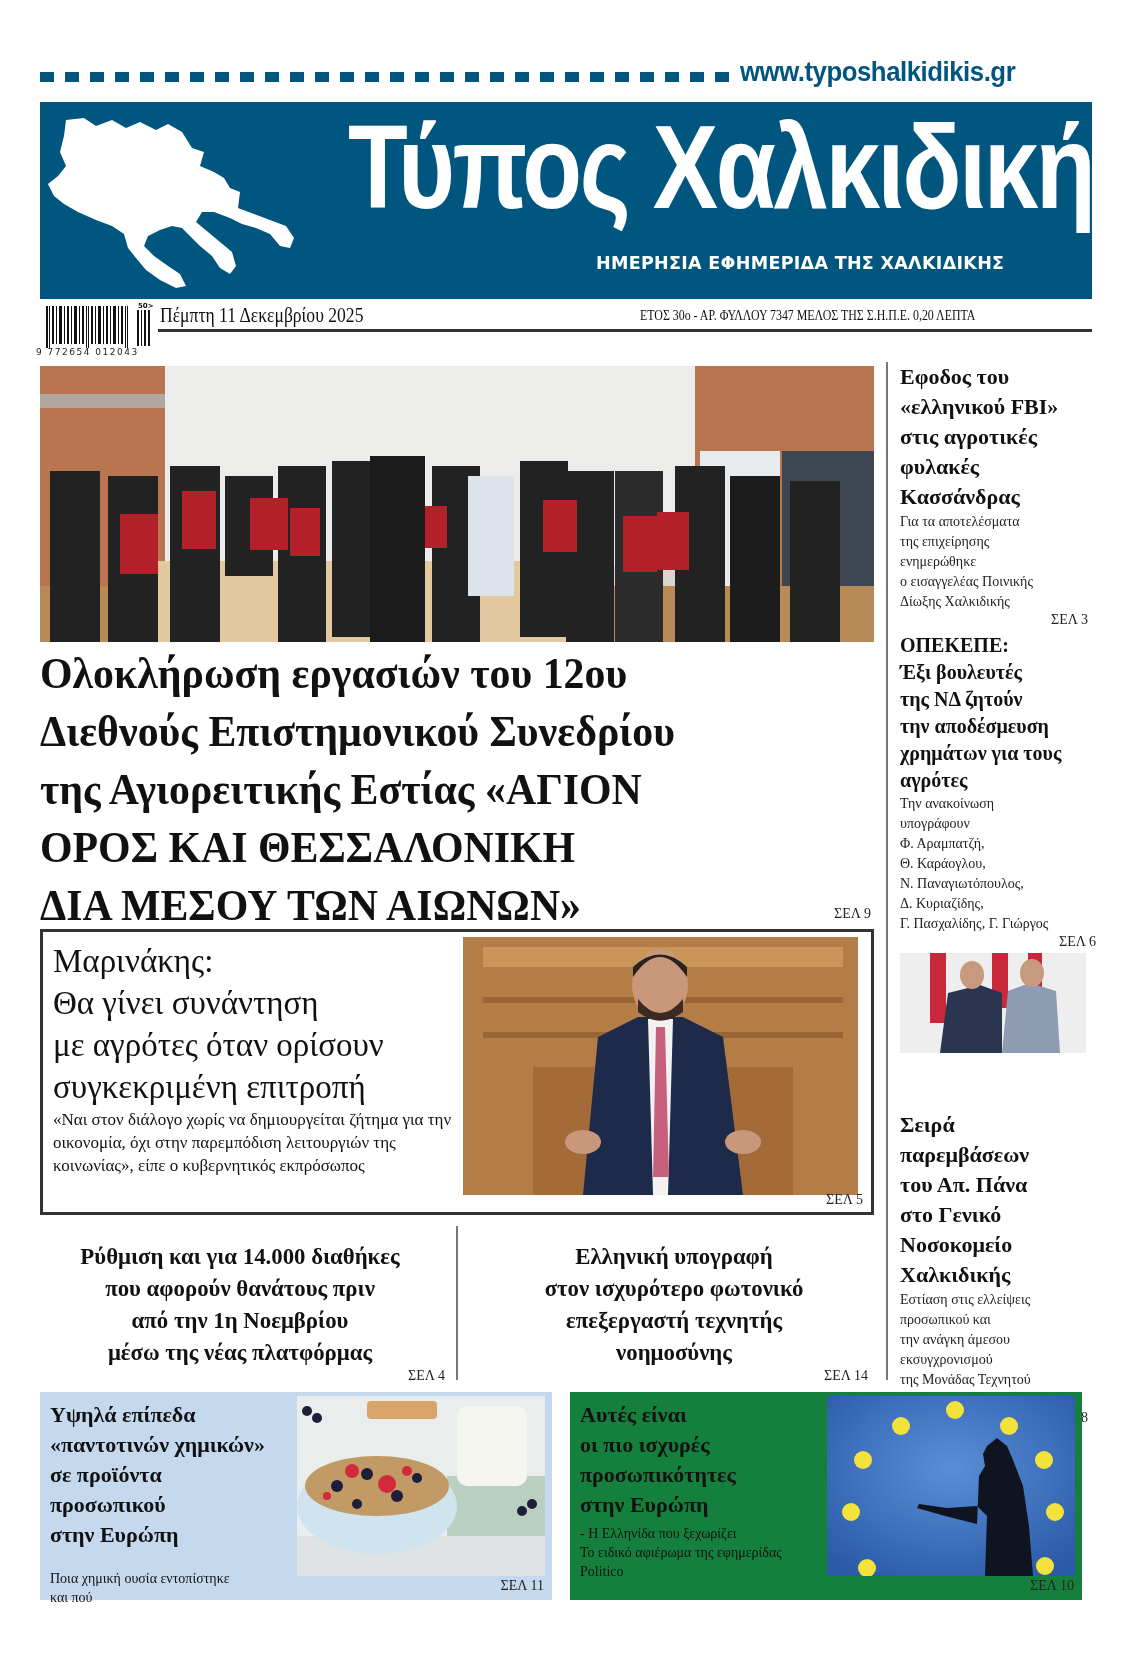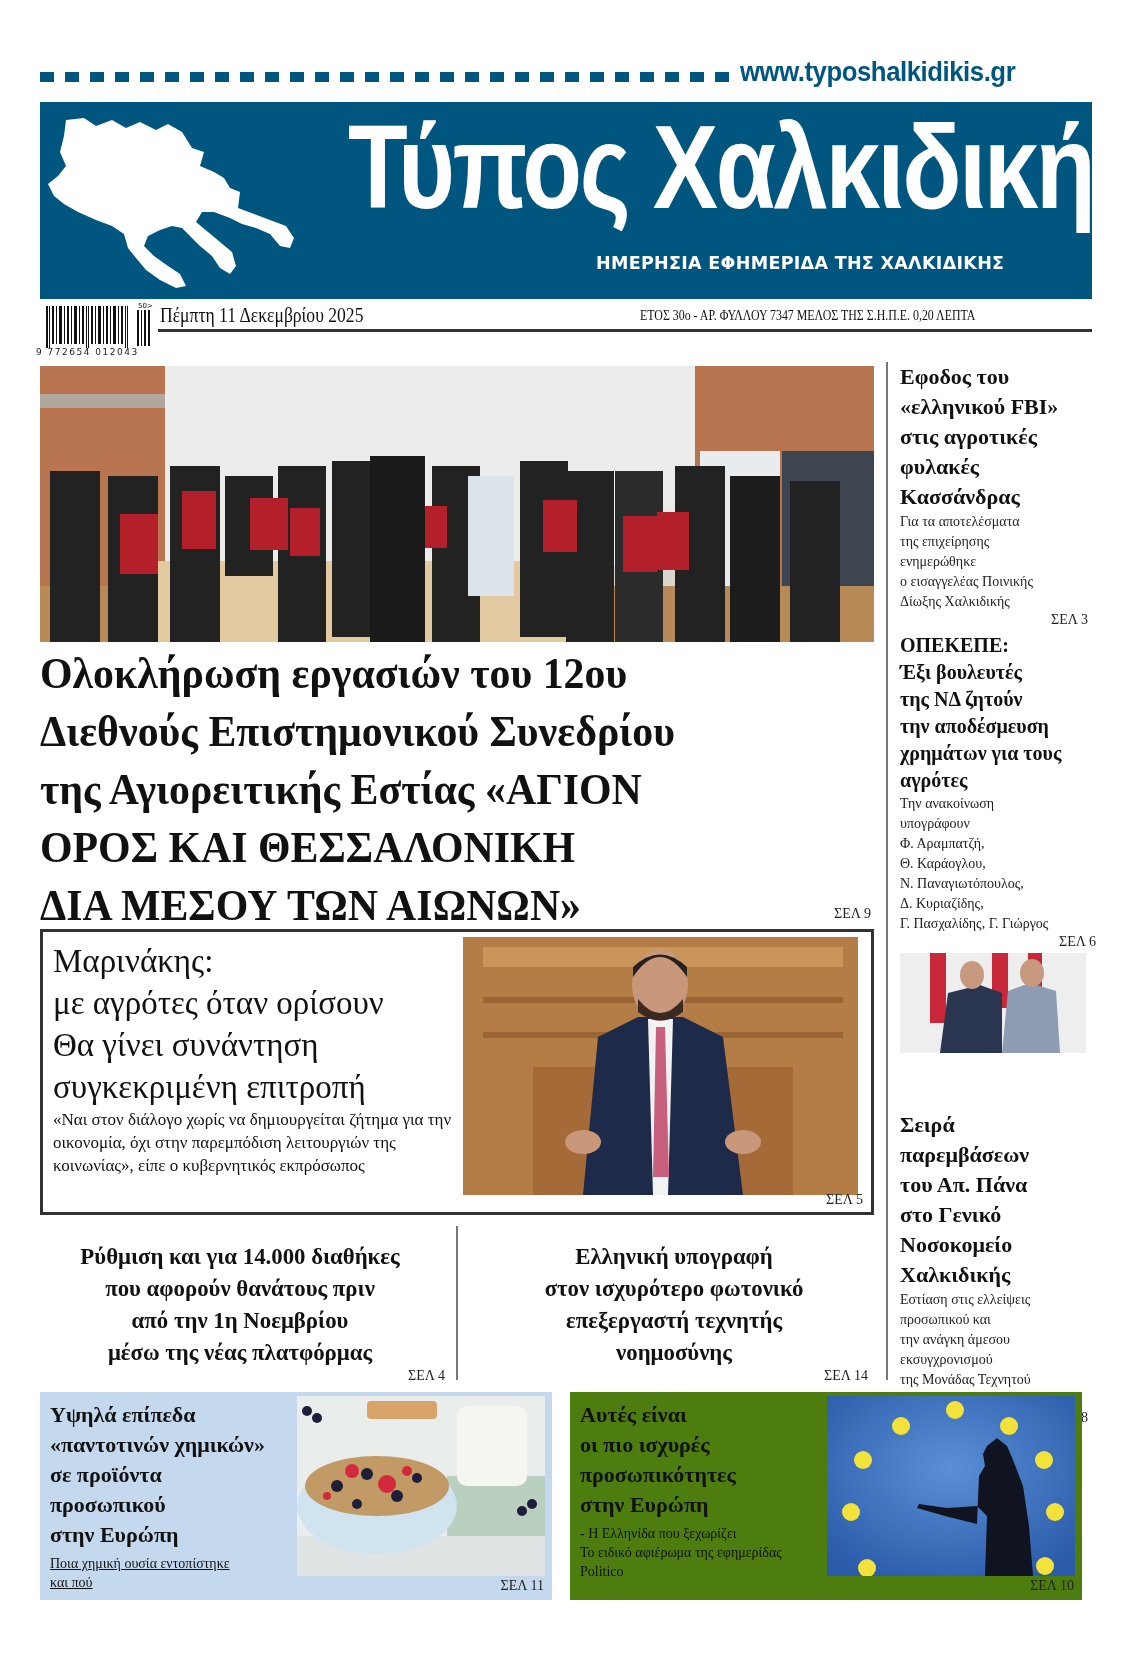--- a/index.html
+++ b/index.html
@@ -20,21 +20,21 @@
   .paper-title { position: absolute; left: 308px; top: 6px; font-family: "Liberation Sans", "DejaVu Sans", sans-serif;
     font-weight: bold; font-size: 118px; color: #fff; line-height: 1; letter-spacing: -3px;
     transform: scaleX(0.83); transform-origin: left top; white-space: nowrap; }
   .paper-tagline { position: absolute; left: 556px; top: 151px; font-family: "DejaVu Sans", sans-serif;
     font-weight: bold; font-size: 17.5px; color: #fff; letter-spacing: 0.3px; white-space: nowrap; }
 
   
   .barcode { left: 46px; top: 306px; width: 82px; height: 42px; }
   .barcode-num { left: 36px; top: 347px; font-family: "DejaVu Sans", sans-serif; font-size: 9px; letter-spacing: 1.5px; color: #222; }
   .barcode2 { left: 137px; top: 310px; width: 14px; height: 36px; }
-  .barcode2-num { left: 138px; top: 302px; font-family: "DejaVu Sans", sans-serif; font-size: 7px; }
+  .barcode2-num { left: 138px; top: 302px; font-family: "DejaVu Sans", sans-serif; font-size: 7px; font-weight: bold; }
   .date { left: 160px; top: 304px; font-size: 20px; transform: scaleX(0.88); transform-origin: left; white-space: nowrap; }
   .issue-info { left: 640px; top: 307px; font-size: 14.5px; transform: scaleX(0.82); transform-origin: left; white-space: nowrap; }
   .info-rule { left: 158px; top: 329px; width: 934px; height: 3px; background: #333; }
 
   
   .photo { overflow: hidden; }
   .main-photo { left: 40px; top: 366px; width: 834px; height: 276px; }
 
   .main-headline { left: 40px; top: 644px; width: 820px; font-weight: bold; font-size: 45px; line-height: 58px;
     transform: scaleX(0.93); transform-origin: left top; }
@@ -54,21 +54,21 @@
 
   
   .sidebar-rule { left: 886px; top: 362px; width: 2px; height: 1018px; background: #777; }
   .side-story { left: 900px; width: 196px; }
   .side-head { font-weight: bold; font-size: 22px; line-height: 30px; }
   .side-sub { font-size: 14px; line-height: 20px; color: #222; }
   .side-photo { left: 900px; top: 953px; width: 186px; height: 100px; }
 
   
   .box-blue { left: 40px; top: 1392px; width: 512px; height: 208px; background: #c5d9ee; }
-  .box-peach { left: 570px; top: 1392px; width: 512px; height: 208px; background: #4d7c0f; }
+  .box-peach { left: 570px; top: 1392px; width: 512px; height: 208px; background: #15803d; }
   .box-head { position: absolute; left: 10px; top: 8px; font-weight: bold; font-size: 22px; line-height: 30px; }
   .box-sub { position: absolute; left: 10px; font-size: 14px; line-height: 19px; }
   .box-photo { position: absolute; right: 7px; top: 4px; width: 248px; height: 180px; }
   .box-sel { position: absolute; right: 8px; bottom: 6px; }
 </style>
 </head>
 <body>
 
 <div class="abs dashes"></div>
 <div class="abs site-url">www.typoshalkidikis.gr</div>
@@ -169,22 +169,22 @@
   <div>Διεθνούς Επιστημονικού Συνεδρίου</div>
   <div>της Αγιορειτικής Εστίας «ΑΓΙΟΝ</div>
   <div>ΟΡΟΣ ΚΑΙ ΘΕΣΣΑΛΟΝΙΚΗ</div>
   <div>ΔΙΑ ΜΕΣΟΥ ΤΩΝ ΑΙΩΝΩΝ»</div>
 </div>
 <div class="abs sel" style="left:834px; top:906px;">ΣΕΛ 9</div>
 
 <div class="abs marinakis-box">
   <div class="marinakis-head">
     <div>Μαρινάκης:</div>
+    <div>Θα γίνει συνάντηση</div>
     <div>με αγρότες όταν ορίσουν</div>
-    <div>Θα γίνει συνάντηση</div>
     <div>συγκεκριμένη επιτροπή</div>
   </div>
   <div class="marinakis-sub">«Ναι στον διάλογο χωρίς να δημιουργείται ζήτημα για την οικονομία, όχι στην παρεμπόδιση λειτουργιών της κοινωνίας», είπε ο κυβερνητικός εκπρόσωπος</div>
   <div class="marinakis-photo photo">
     <svg width="395" height="258" viewBox="0 0 395 258" preserveAspectRatio="none">
       <rect width="395" height="258" fill="#b47d45"></rect>
       <rect x="20" y="10" width="360" height="20" fill="#c99558"></rect>
       <rect x="20" y="60" width="360" height="6" fill="#9a6535"></rect>
       <rect x="20" y="95" width="360" height="6" fill="#9a6535"></rect>
       <rect x="70" y="130" width="260" height="128" fill="#a46b38"></rect>
@@ -293,21 +293,21 @@
 </div>
 
 <div class="abs box-blue">
   <div class="box-head">
     <div>Υψηλά επίπεδα</div>
     <div>«παντοτινών χημικών»</div>
     <div>σε προϊόντα</div>
     <div>προσωπικού</div>
     <div>στην Ευρώπη</div>
   </div>
-  <div class="box-sub" style="top:162px; width:250px;text-decoration:underline;">
+  <div class="box-sub" style="top:177px; width:250px;">
     <div>Ποια χημική ουσία εντοπίστηκε</div>
     <div>και πού</div>
   </div>
   <div class="box-photo photo">
     <svg width="248" height="180" viewBox="0 0 248 180" preserveAspectRatio="none">
       <rect width="248" height="180" fill="#e9edec"></rect>
       <rect x="0" y="140" width="248" height="40" fill="#dfe3e4"></rect>
       <rect x="150" y="80" width="98" height="60" fill="#b9cfc0"></rect>
       <rect x="160" y="10" width="70" height="80" rx="10" fill="#f6f6f0"></rect>
       <rect x="70" y="5" width="70" height="18" rx="4" fill="#d9a46a"></rect>

